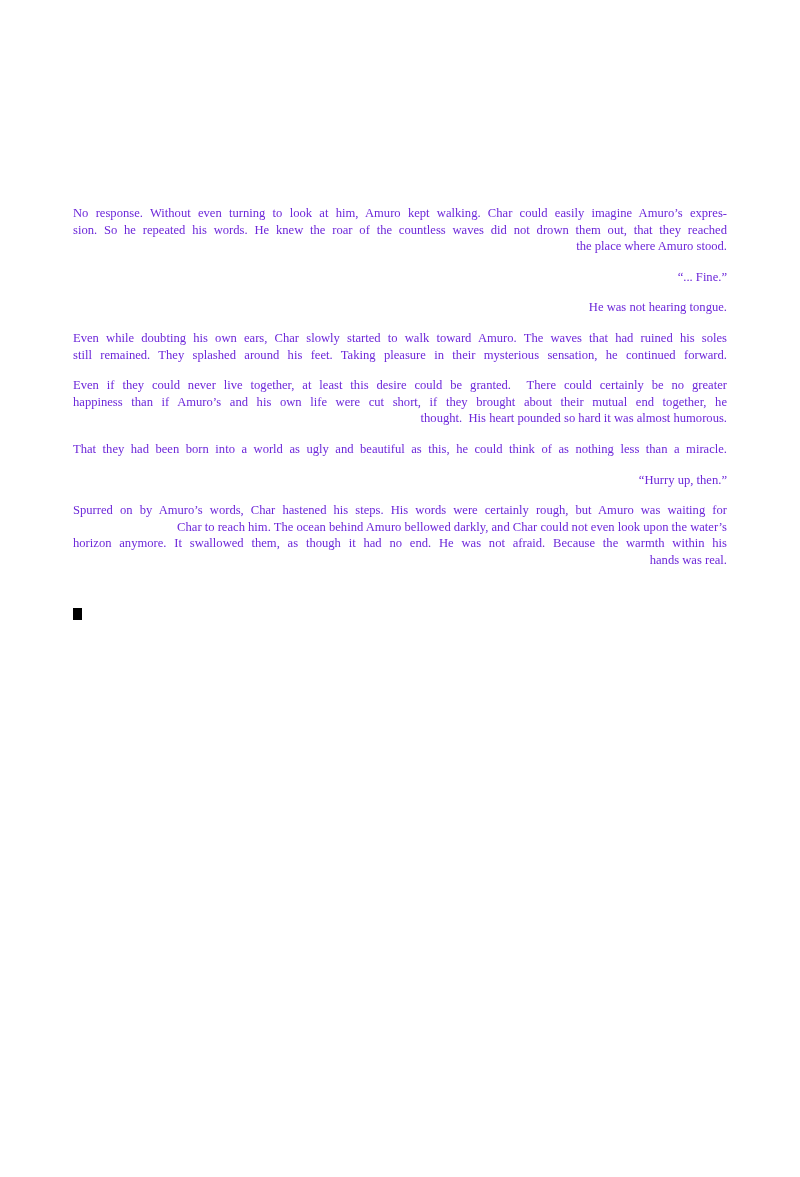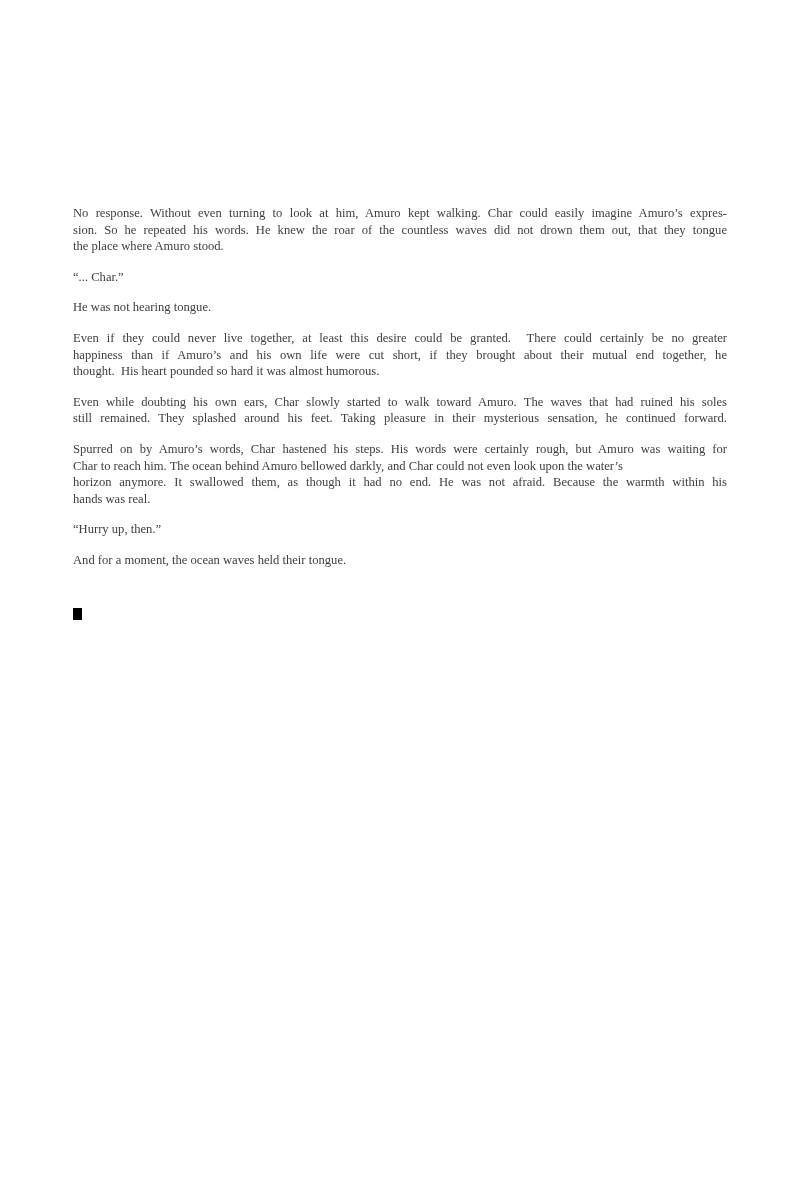--- a/index.html
+++ b/index.html
@@ -7,93 +7,93 @@
     padding: 0;
     background: #ffffff;
   }
   .page {
     position: relative;
     width: 800px;
     height: 1177px;
     background: #ffffff;
     overflow: hidden;
     font-family: "Liberation Serif", "DejaVu Serif", serif;
-    color: #404040;
+    color: #6d28d9;
   }
   .text-block {
     position: absolute;
     left: 73px;
     top: 205px;
     width: 654px;
     font-size: 12.6px;
     line-height: 16.6px;
   }
   .para {
     margin: 0 0 14px 0;
   }
   .ln {
     white-space: pre-wrap;
-    text-align: left;
+    text-align: right;
   }
   .ln.fit {
     text-align: justify;
     text-align-last: justify;
   }
   .end-mark {
     width: 9px;
     height: 12px;
     margin-top: 39px; 
     background: #000000;
   }
 </style>
 </head>
 <body>
 
 <div class="page">
   <div class="text-block">
 
     <div class="para">
       <div class="ln fit">No response. Without even turning to look at him, Amuro kept walking. Char could easily imagine Amuro’s expres-</div>
-      <div class="ln fit">sion. So he repeated his words. He knew the roar of the countless waves did not drown them out, that they tongue</div>
+      <div class="ln fit">sion. So he repeated his words. He knew the roar of the countless waves did not drown them out, that they reached</div>
       <div class="ln">the place where Amuro stood.</div>
     </div>
 
 
     <div class="para">
-      <div class="ln">“... Char.”</div>
+      <div class="ln">“... Fine.”</div>
     </div>
 
     <div class="para">
       <div class="ln">He was not hearing tongue.</div>
     </div>
 
 
     <div class="para">
+      <div class="ln fit">Even while doubting his own ears, Char slowly started to walk toward Amuro. The waves that had ruined his soles</div>
+      <div class="ln fit">still remained. They splashed around his feet. Taking pleasure in their mysterious sensation, he continued forward.</div>
+    </div>
+
+    <div class="para">
       <div class="ln fit">Even if they could never live together, at least this desire could be granted.  There could certainly be no greater</div>
       <div class="ln fit">happiness than if Amuro’s and his own life were cut short, if they brought about their mutual end together, he</div>
       <div class="ln">thought.  His heart pounded so hard it was almost humorous.</div>
     </div>
 
     <div class="para">
-      <div class="ln fit">Even while doubting his own ears, Char slowly started to walk toward Amuro. The waves that had ruined his soles</div>
-      <div class="ln fit">still remained. They splashed around his feet. Taking pleasure in their mysterious sensation, he continued forward.</div>
+      <div class="ln fit">That they had been born into a world as ugly and beautiful as this, he could think of as nothing less than a miracle.</div>
     </div>
 
+    <div class="para">
+      <div class="ln">“Hurry up, then.”</div>
+    </div>
 
     <div class="para">
       <div class="ln fit">Spurred on by Amuro’s words, Char hastened his steps. His words were certainly rough, but Amuro was waiting for</div>
       <div class="ln">Char to reach him. The ocean behind Amuro bellowed darkly, and Char could not even look upon the water’s</div>
       <div class="ln fit">horizon anymore. It swallowed them, as though it had no end. He was not afraid. Because the warmth within his</div>
       <div class="ln">hands was real.</div>
     </div>
 
-    <div class="para">
-      <div class="ln">“Hurry up, then.”</div>
-    </div>
-
-    <div class="para">
-      <div class="ln">And for a moment, the ocean waves held their tongue.</div>
-    </div>
 
     <div class="end-mark"></div>
 
   </div>
 </div>
 
 </body></html>

